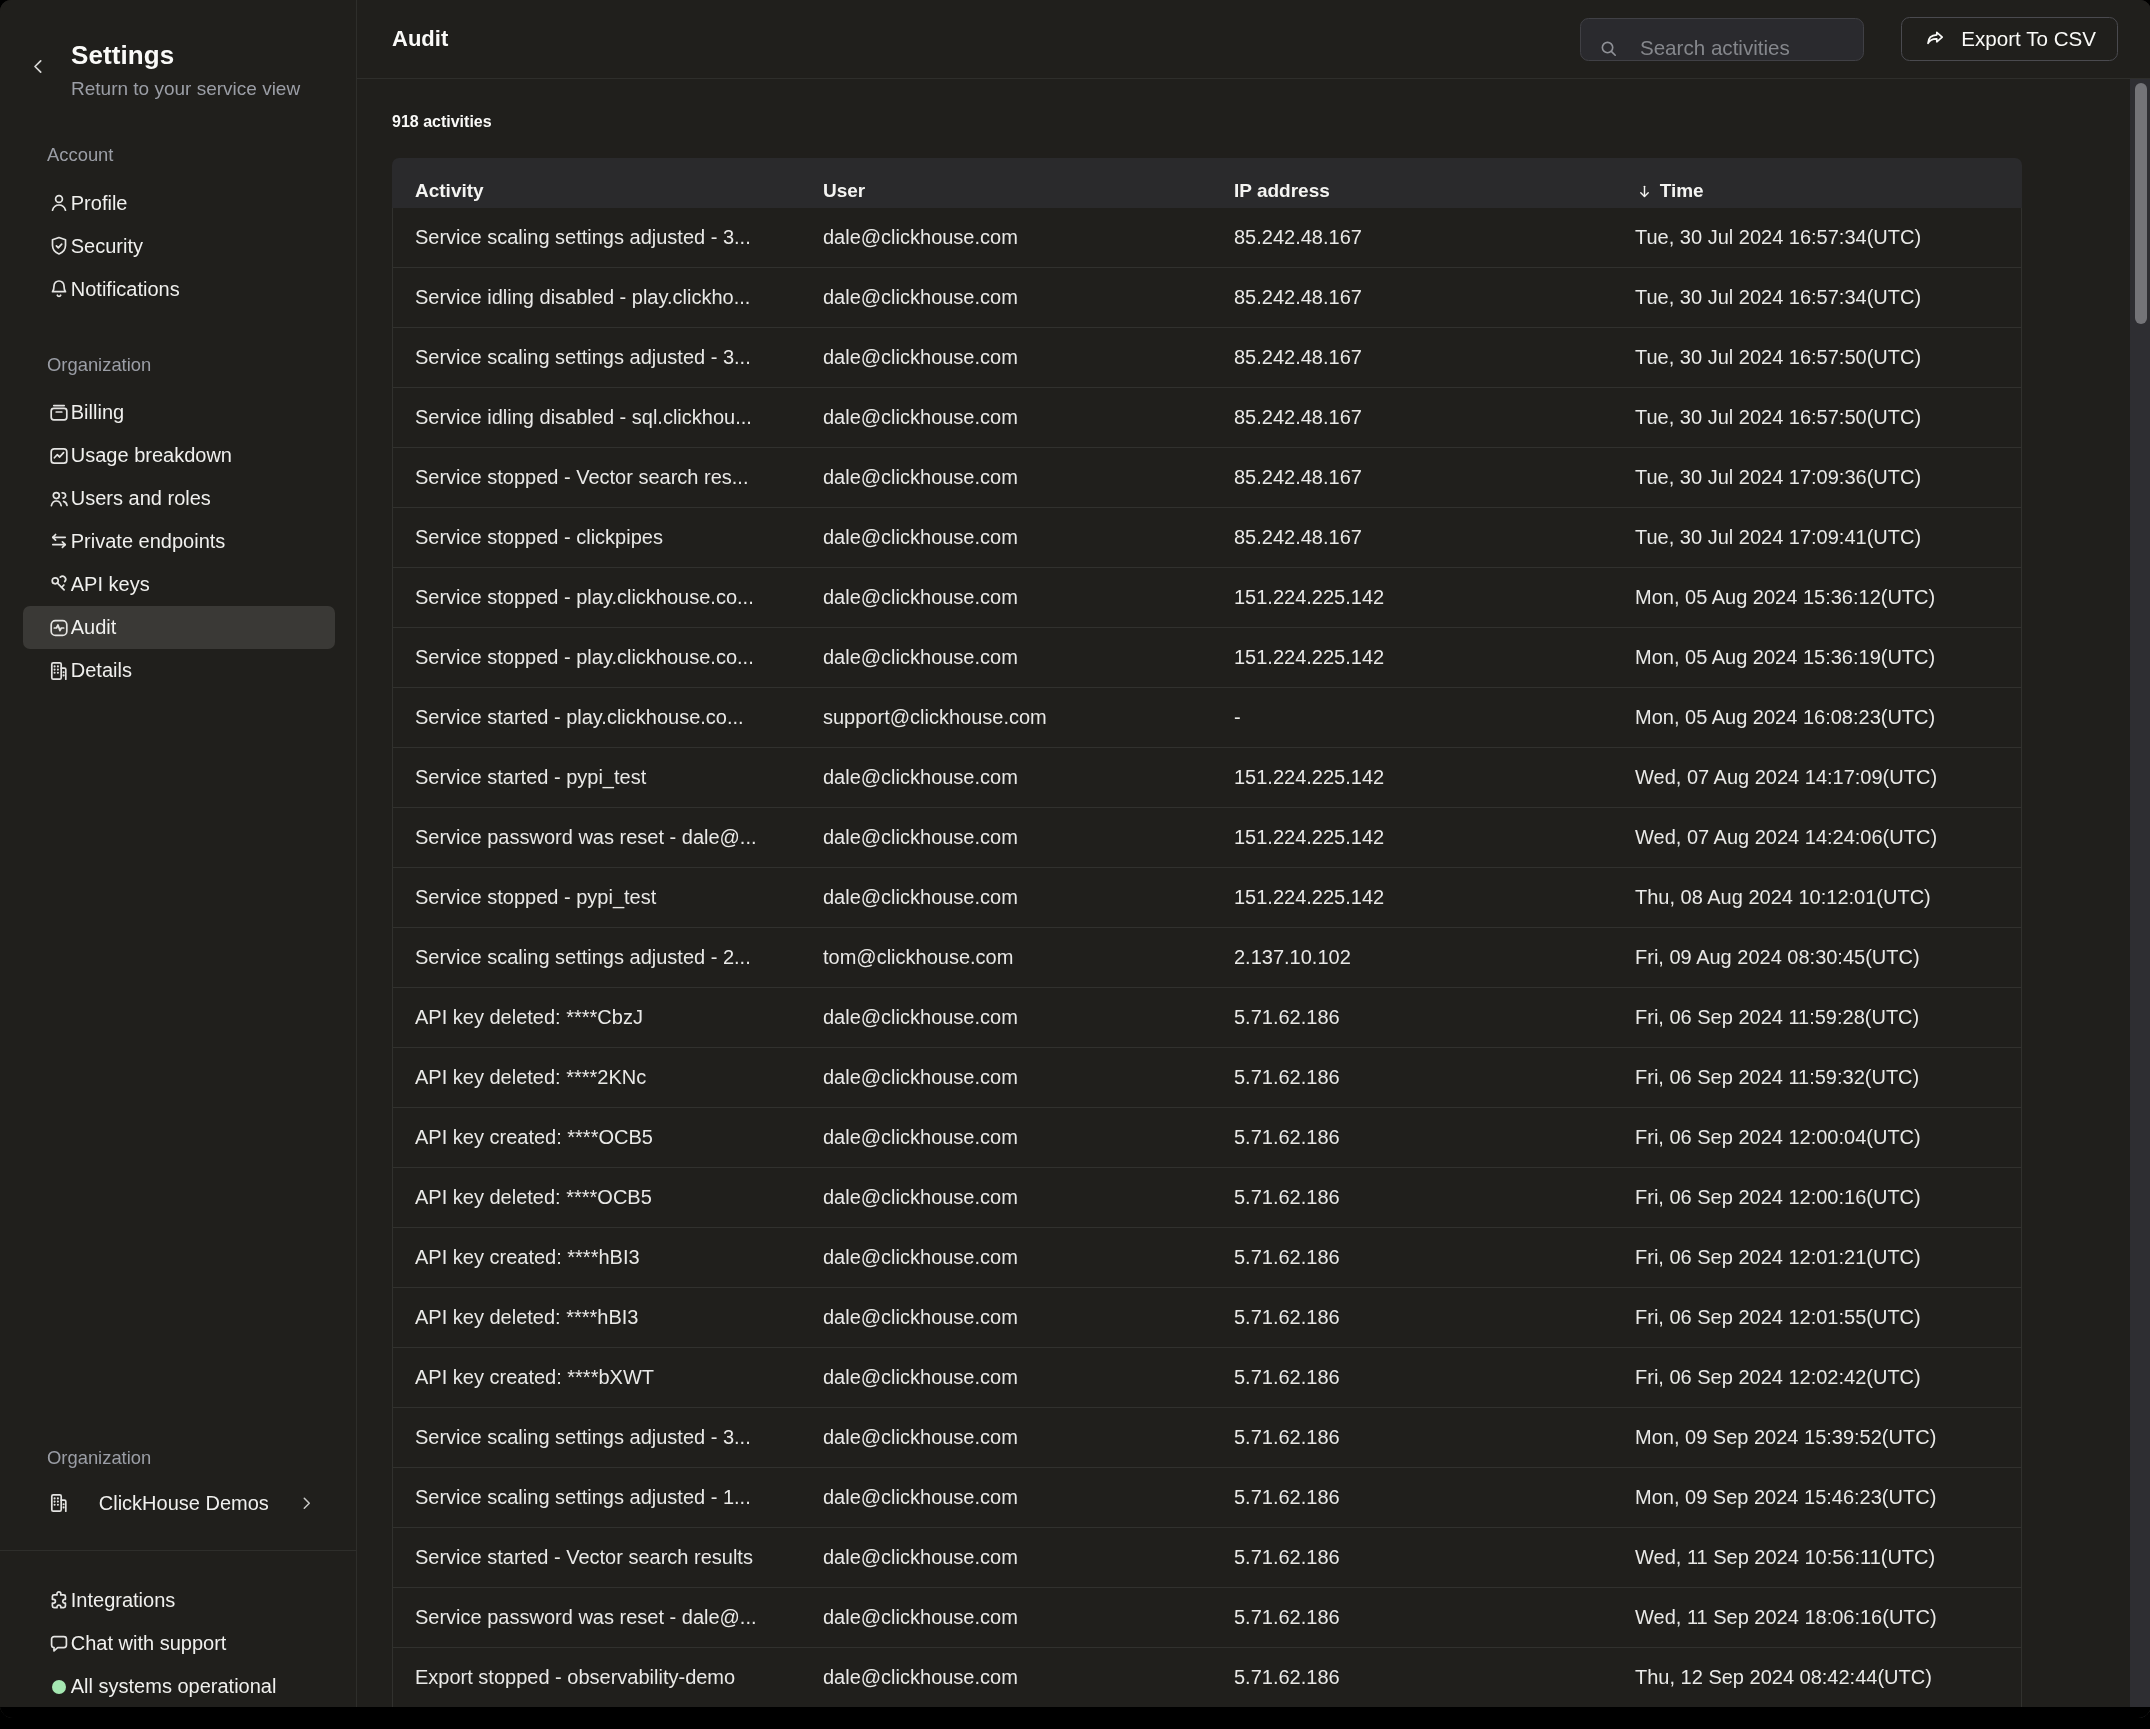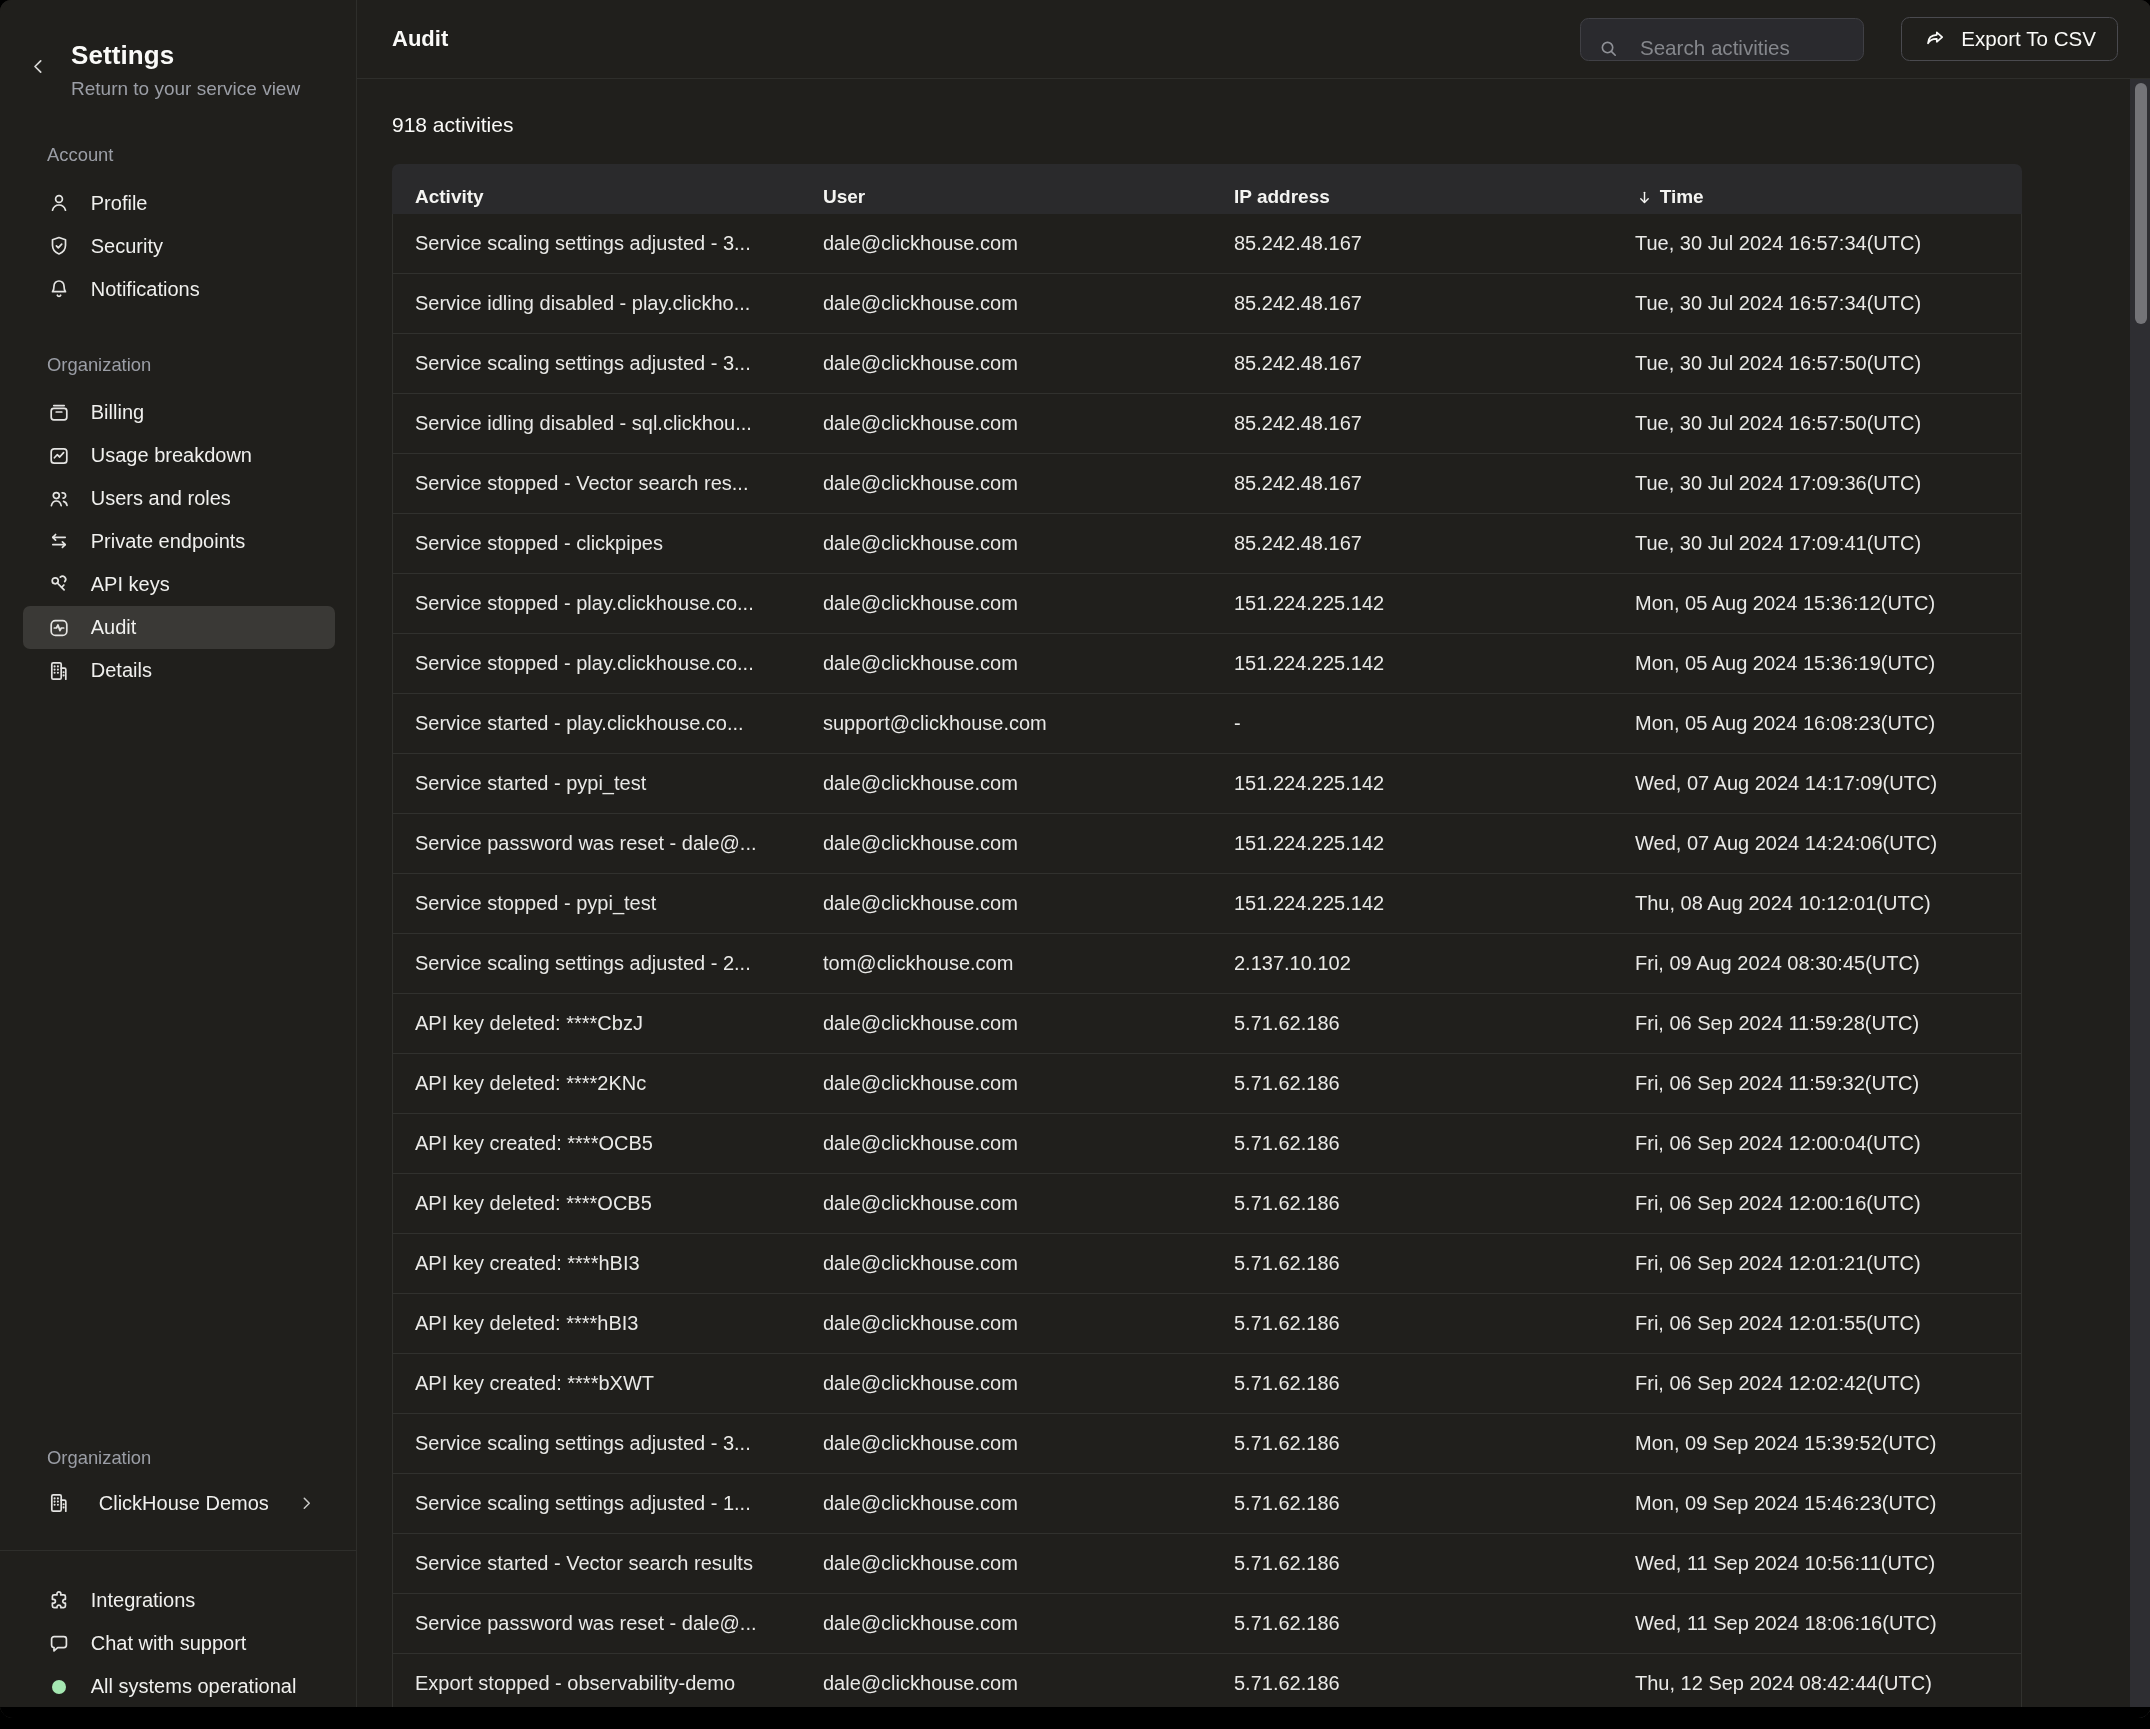--- a/index.html
+++ b/index.html
@@ -9,21 +9,21 @@
   
   .sidebar { position:relative; width:357px; flex:none; background:#201f1c; border-right:0.7px solid #2e2e2b; }
   .sidebar-header { display:flex; align-items:flex-start; padding:28px 21px 0 28px; gap:22px;margin-top:12px; }
   .back-btn { background:none; border:none; color:#d6d6d4; cursor:pointer; padding:0; margin-top:15.6px; }
   .sidebar-title { font-size:26px; font-weight:700; color:#fafaf8; letter-spacing:0.1px; }
   .sidebar-subtitle { font-size:19px; color:#9b9ea6; margin-top:7px; }
   .section-label { font-size:18.4px; font-weight:500; color:#9b9ea6; padding-left:47px; }
   .nav-section-account { margin-top:44px; }
   .nav-section-org { margin-top:43px; }
   .nav-list { margin-top:15.6px; }
-  .nav-item { display:flex; align-items:center; gap:20px; height:43px; margin:0 21px 0 23.4px; padding-left:23.4px; border-radius:7px; cursor:pointer; }
+  .nav-item { display:flex; align-items:center; height:43px; margin:0 21px 0 23.4px; padding-left:23.4px; border-radius:7px; cursor:pointer; }
   .nav-item .icn { width:24px; height:24px; flex:none; color:#e4e4e2; display:flex; }
   .nav-item .icn svg { width:24px; height:24px; }
   .nav-label { font-size:20px; color:#f0f0ee; white-space:nowrap; }
   .nav-item.active { background:#3a3936; }
   .sidebar-bottom { position:absolute; left:0; right:0; bottom:0; padding-bottom:10px; }
   .org-switcher { display:flex; align-items:center; gap:28px; height:43px; margin:12.8px 21px 0 23.4px; padding-left:23.4px; border-radius:7px; cursor:pointer; }
   .org-switcher .icn { width:24px; height:24px; color:#e4e4e2; }
   .org-switcher .icn svg { width:24px; height:24px; }
   .org-switcher .chev { margin-left:auto; margin-right:28px; color:#c9c9c7; display:flex; }
   .sidebar-divider { border-top:0.7px solid #2e2e2b; margin-top:25.5px; }
@@ -36,21 +36,21 @@
   .page-title { font-size:22px; font-weight:700; color:#fafaf8; }
   .topbar-right { display:flex; align-items:center; gap:37px; }
   .search-box { display:flex; align-items:flex-end; gap:20px; width:284px; height:43px; background:#2a2a2e; border:0.7px solid #404045; border-radius:8.5px; padding:0 15.6px; }
   .search-box .icn { color:#8f9197; display:flex; }
   .search-input { background:transparent; border:none; outline:none; color:#e8e8e6; font-size:20.6px; width:100%; font-family:inherit; }
   .search-input::placeholder { color:#85878c; }
   .export-btn { display:flex; align-items:center; gap:14px; height:44px; padding:0 21px; background:transparent; border:0.7px solid #4a4a4f; border-radius:8.5px; color:#fafaf8; font-size:20.6px; font-weight:500; font-family:inherit; cursor:pointer; white-space:nowrap; }
   .export-btn .icn { display:flex; color:#fafaf8; }
 
   .content { padding-left:35px; flex:1; min-height:0; }
-  .count-heading { font-size:21px; font-weight:400; color:#fafaf8; margin-top:34px; }
+  .count-heading { font-size:16px; font-weight:700; color:#fafaf8; margin-top:34px; }
 
   .table { width:1630px; margin-top:27px; }
   .thead { display:grid; grid-template-columns:431px 411px 401px 1fr; align-items:center; height:50px; background:#2a2a2c; border-radius:7px 7px 0 0; }
   .th { font-size:19px; font-weight:600; color:#f4f4f2; white-space:nowrap;margin-top:16px; }
   .th-activity { padding-left:23px; }
   .th-time { display:flex; align-items:center; gap:5.7px; cursor:pointer; }
   .sort-icn { display:flex; color:#f4f4f2; }
   .tbody { border-left:0.7px solid #31312e; border-right:0.7px solid #31312e; }
   .tr { display:grid; grid-template-columns:430px 411px 401px 1fr; align-items:center; height:60px; border-bottom:0.7px solid #31312e; cursor:default; }
   .td { font-size:20px; color:#e9e9e7; white-space:nowrap; overflow:hidden; }

